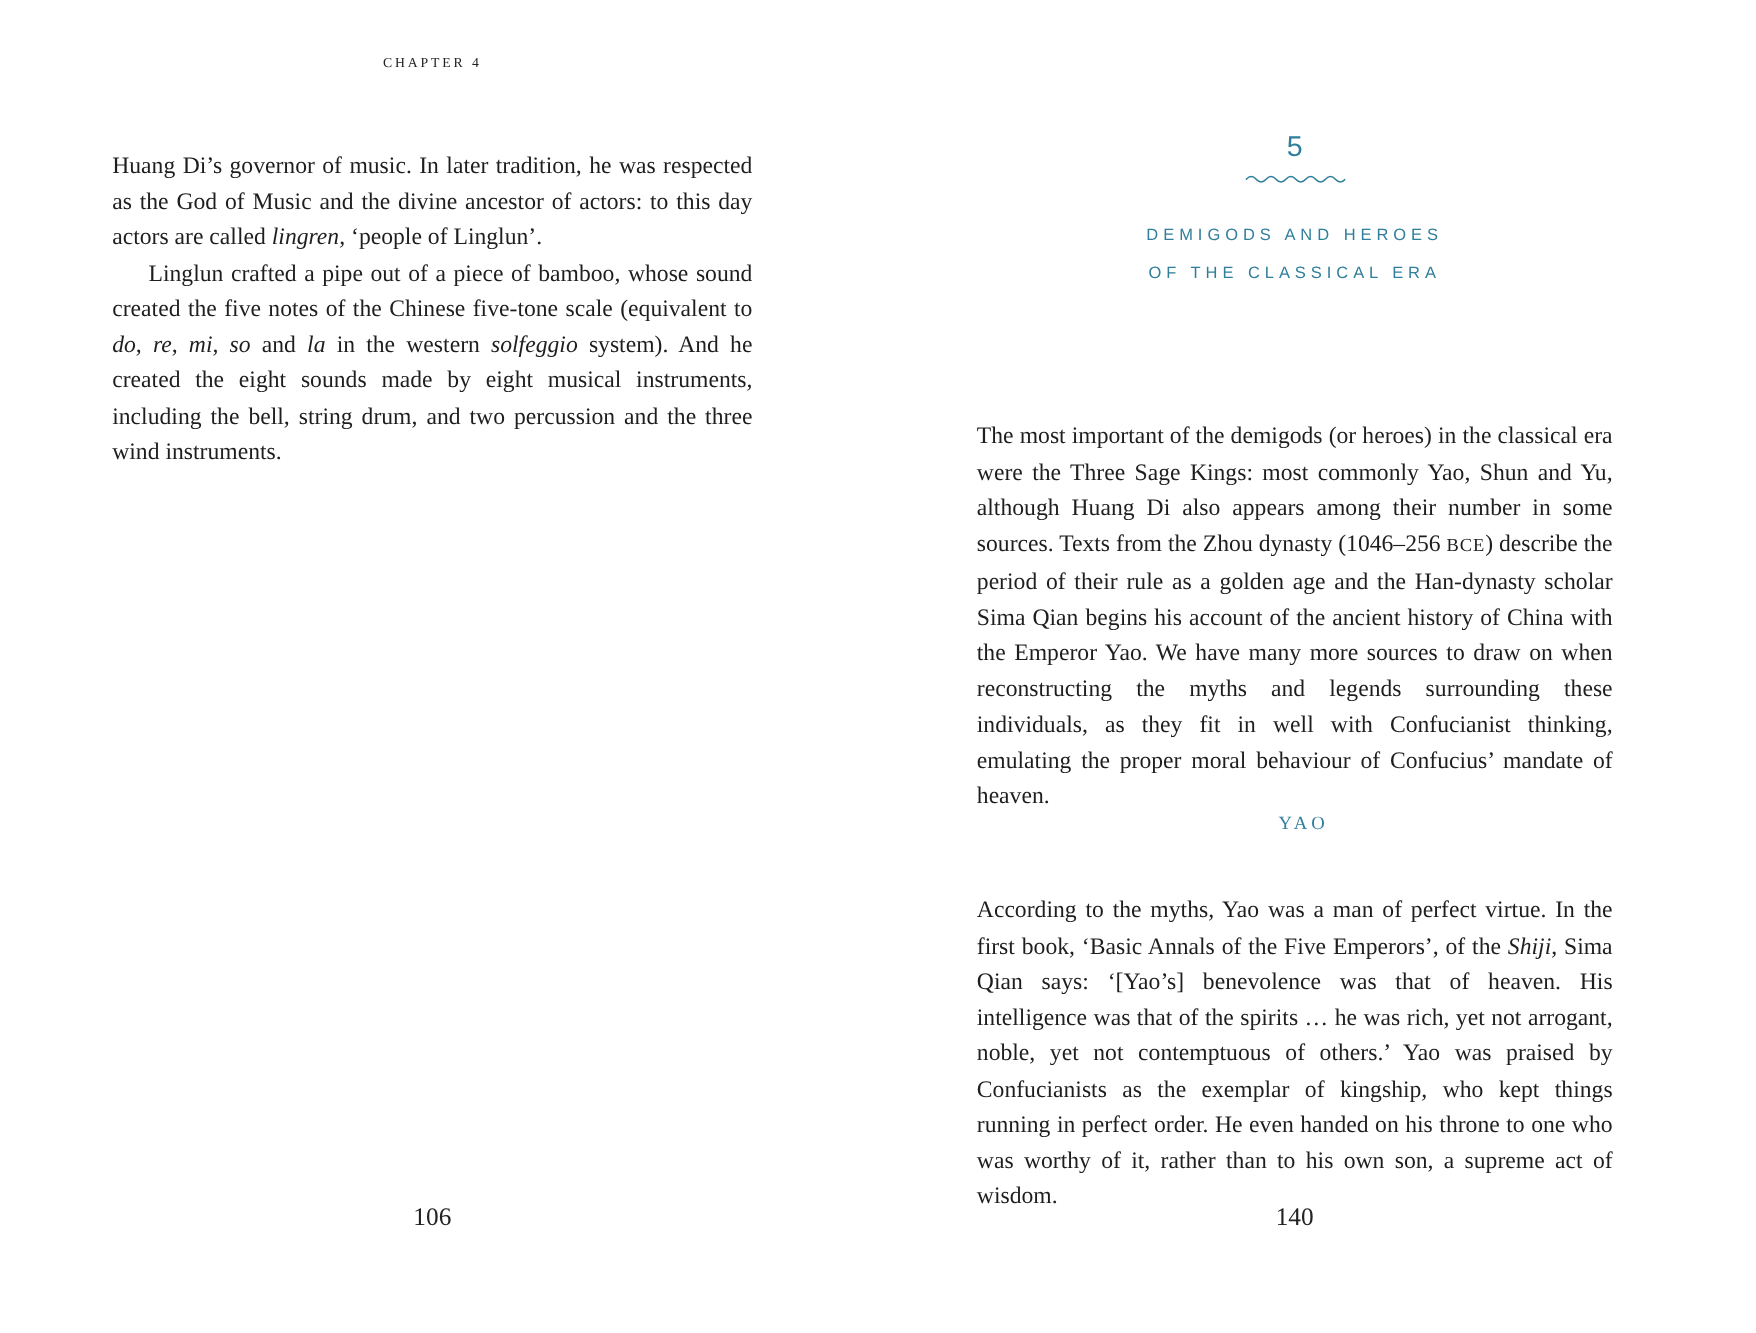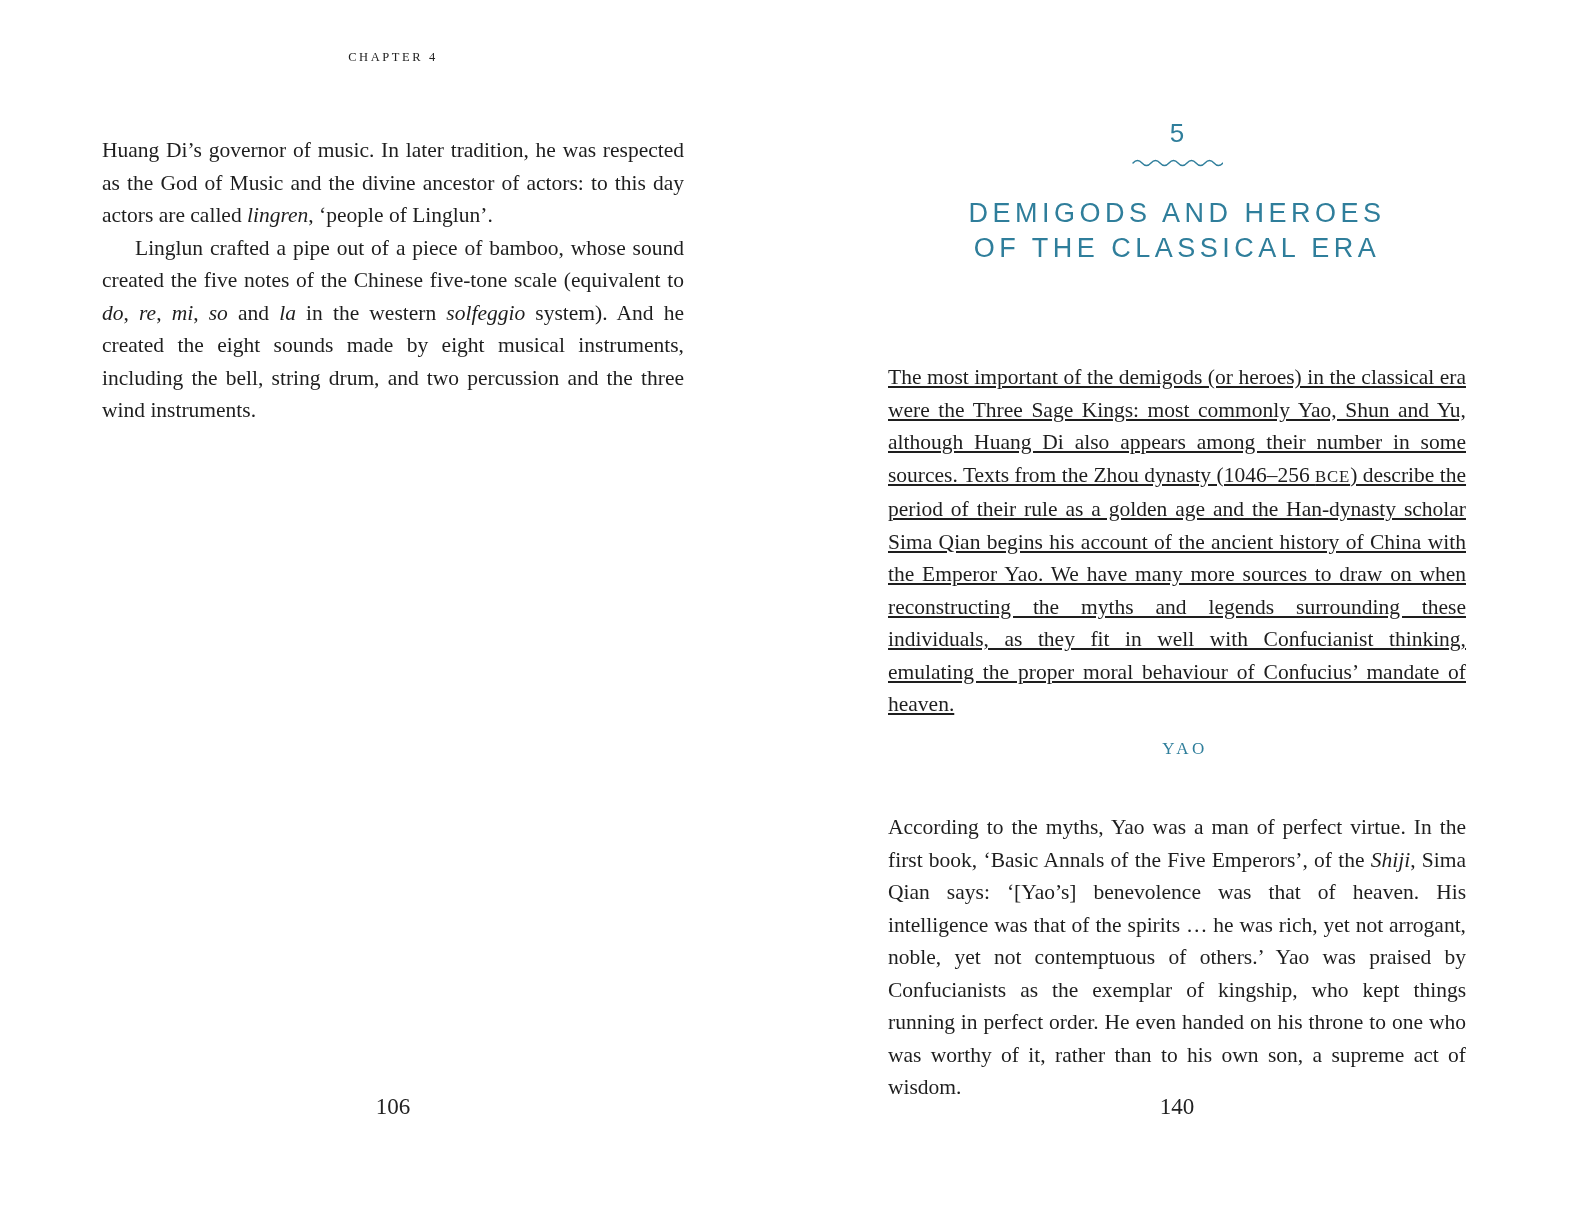--- a/index.html
+++ b/index.html
@@ -43,21 +43,21 @@
     line-height: 32.5px;
     text-align: justify;
     text-justify: inter-word;
   }
   .body-text p.indent { text-indent: 33px; }
 
   .it { font-style: italic; }
   .sc { font-size: 0.78em; letter-spacing: 0.8px; }
 
   .left-body    { top: 118px; }
-  .intro-body   { top: 345px; text-decoration: underline; }
+  .intro-body   { top: 364px; }
   .section-body { top: 795px; }
 
   .chapter-number {
     position: absolute;
     top: 118px;
     left: 0; right: 0;
     text-align: center;
     font-family: "Liberation Sans", "DejaVu Sans", sans-serif;
     font-size: 26px;
     color: var(--accent);
@@ -68,21 +68,21 @@
     left: 0; right: 0;
     text-align: center;
     line-height: 0;
   }
   .chapter-title {
     position: absolute;
     top: 196px;
     left: 0; right: 0;
     text-align: center;
     font-family: "Liberation Sans", "DejaVu Sans", sans-serif;
-    font-size: 27px;
+    font-size: 15px;
     line-height: 35px;
     letter-spacing: 4.5px;
     color: var(--accent);
   }
   .section-heading {
     position: absolute;
     top: 739px;
     left: 16px; right: 0;
     text-align: center;
     font-family: Liberation Serif, serif;

